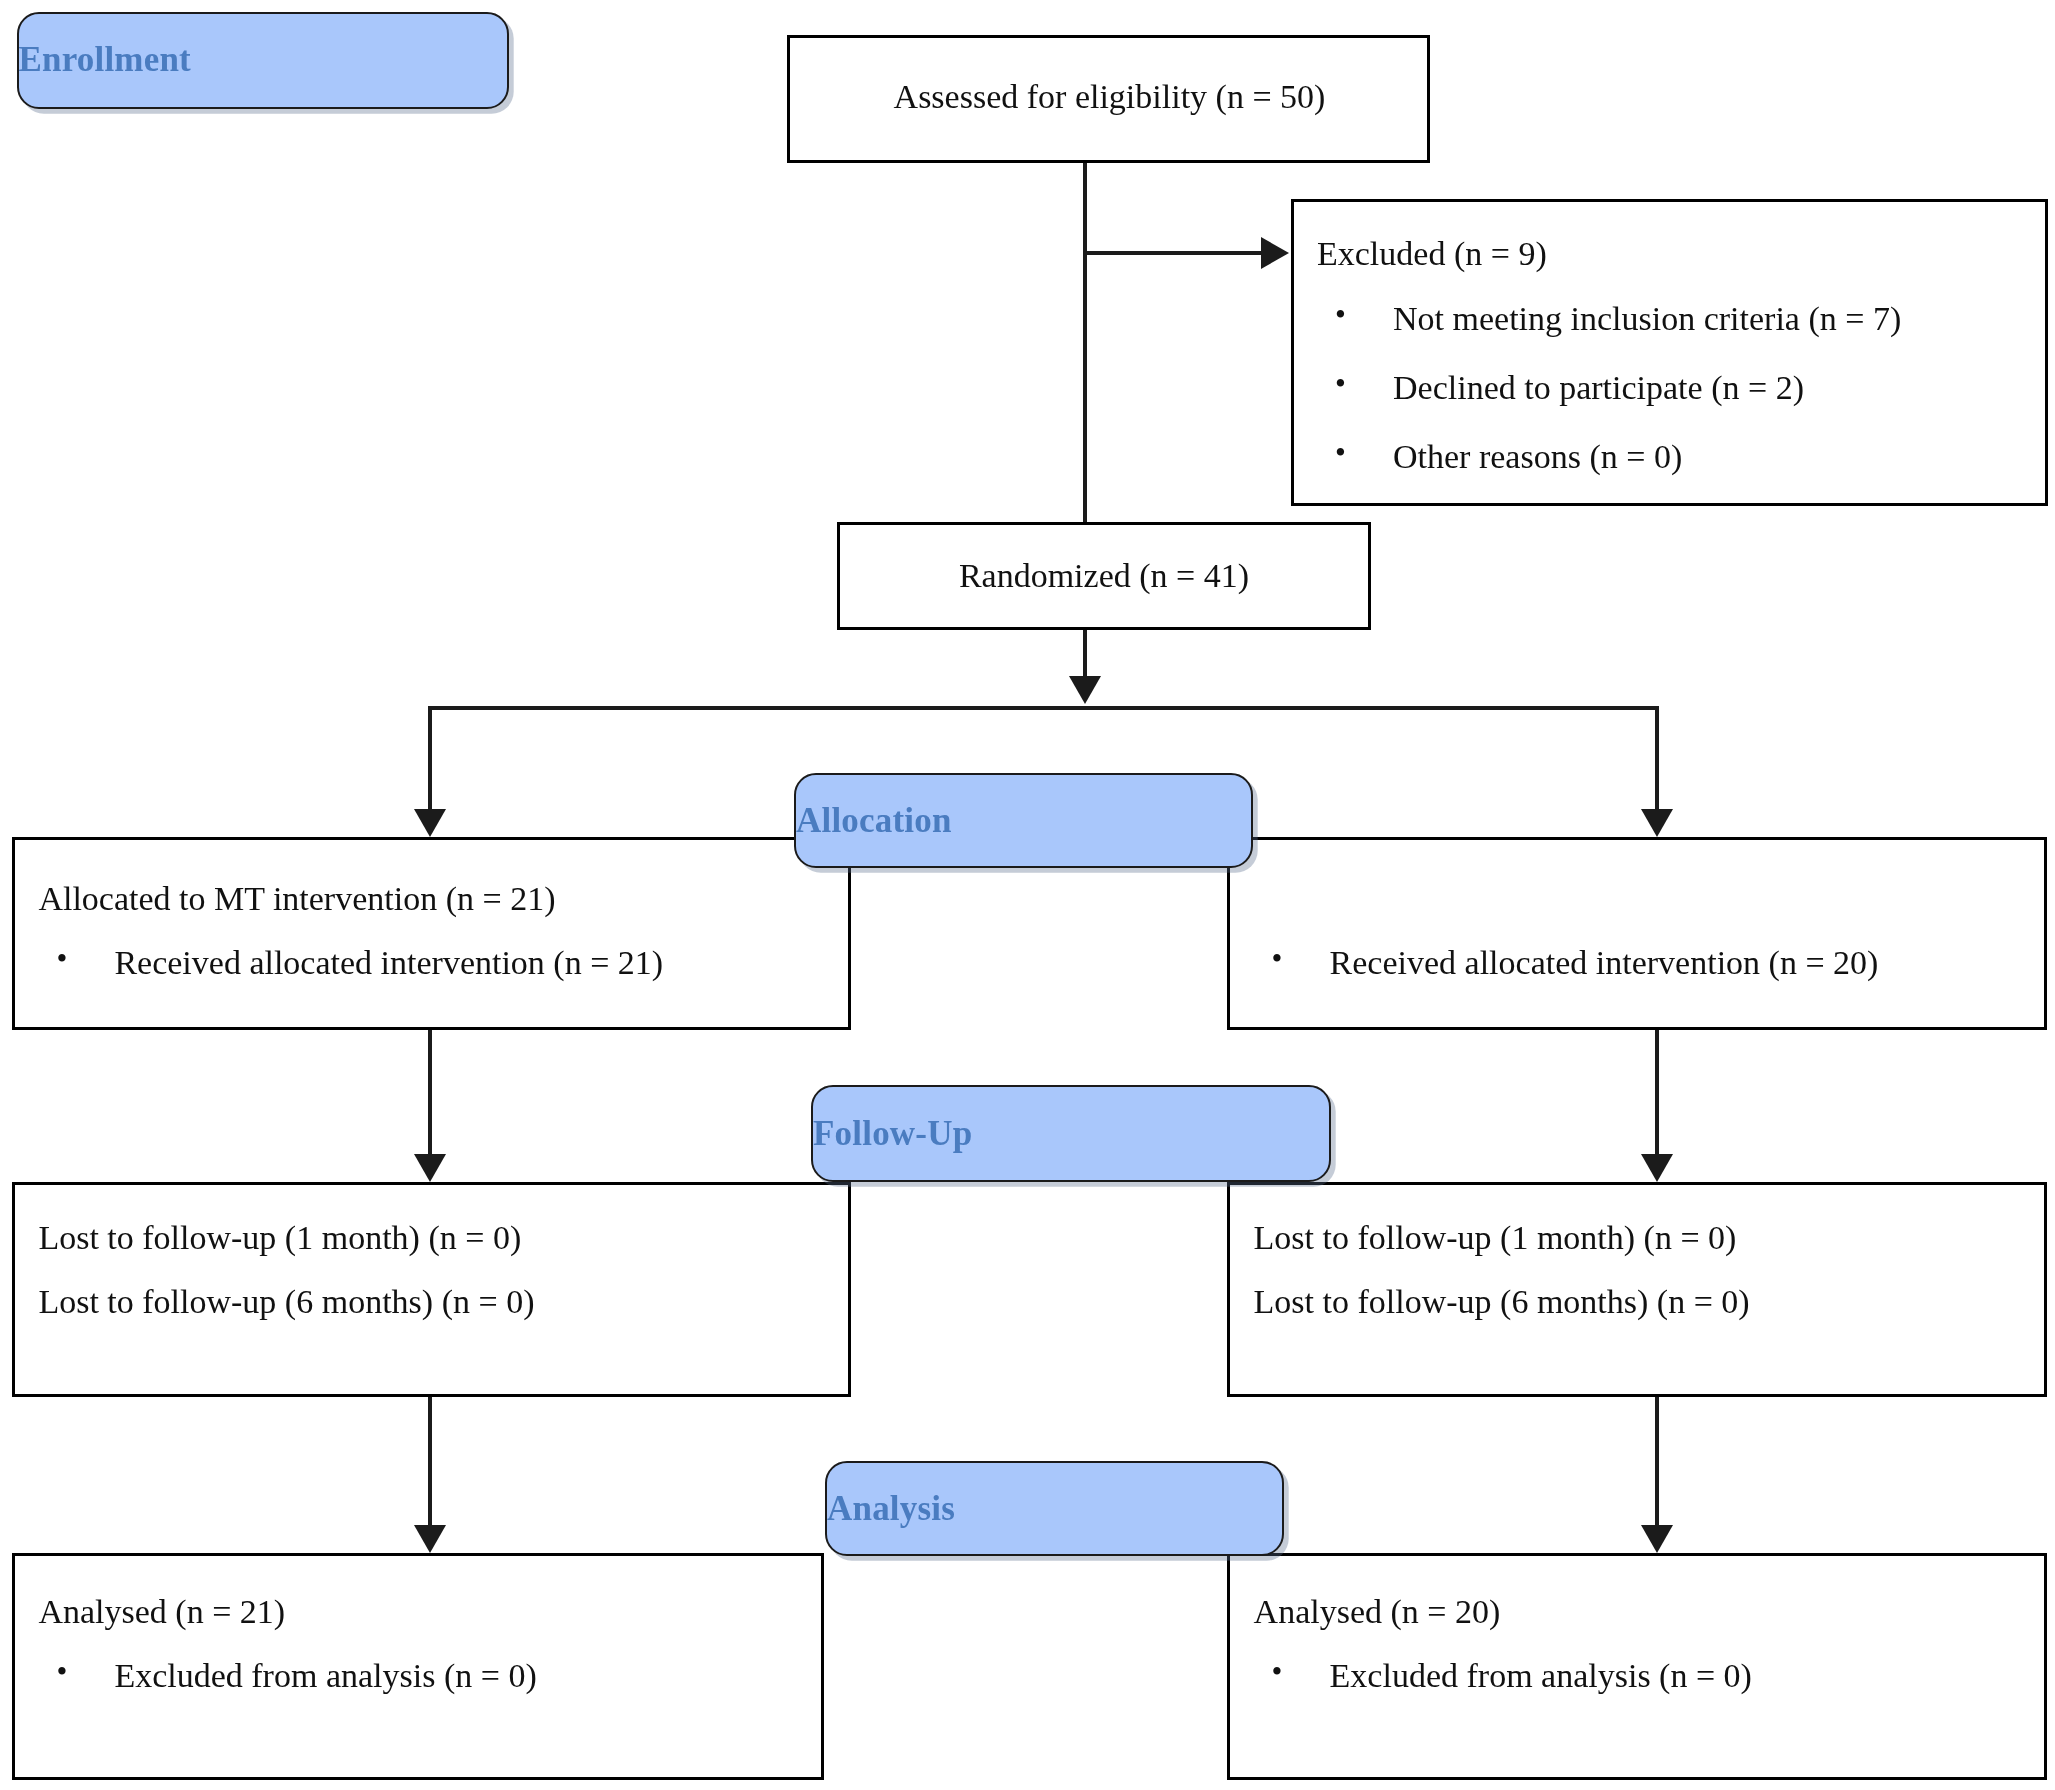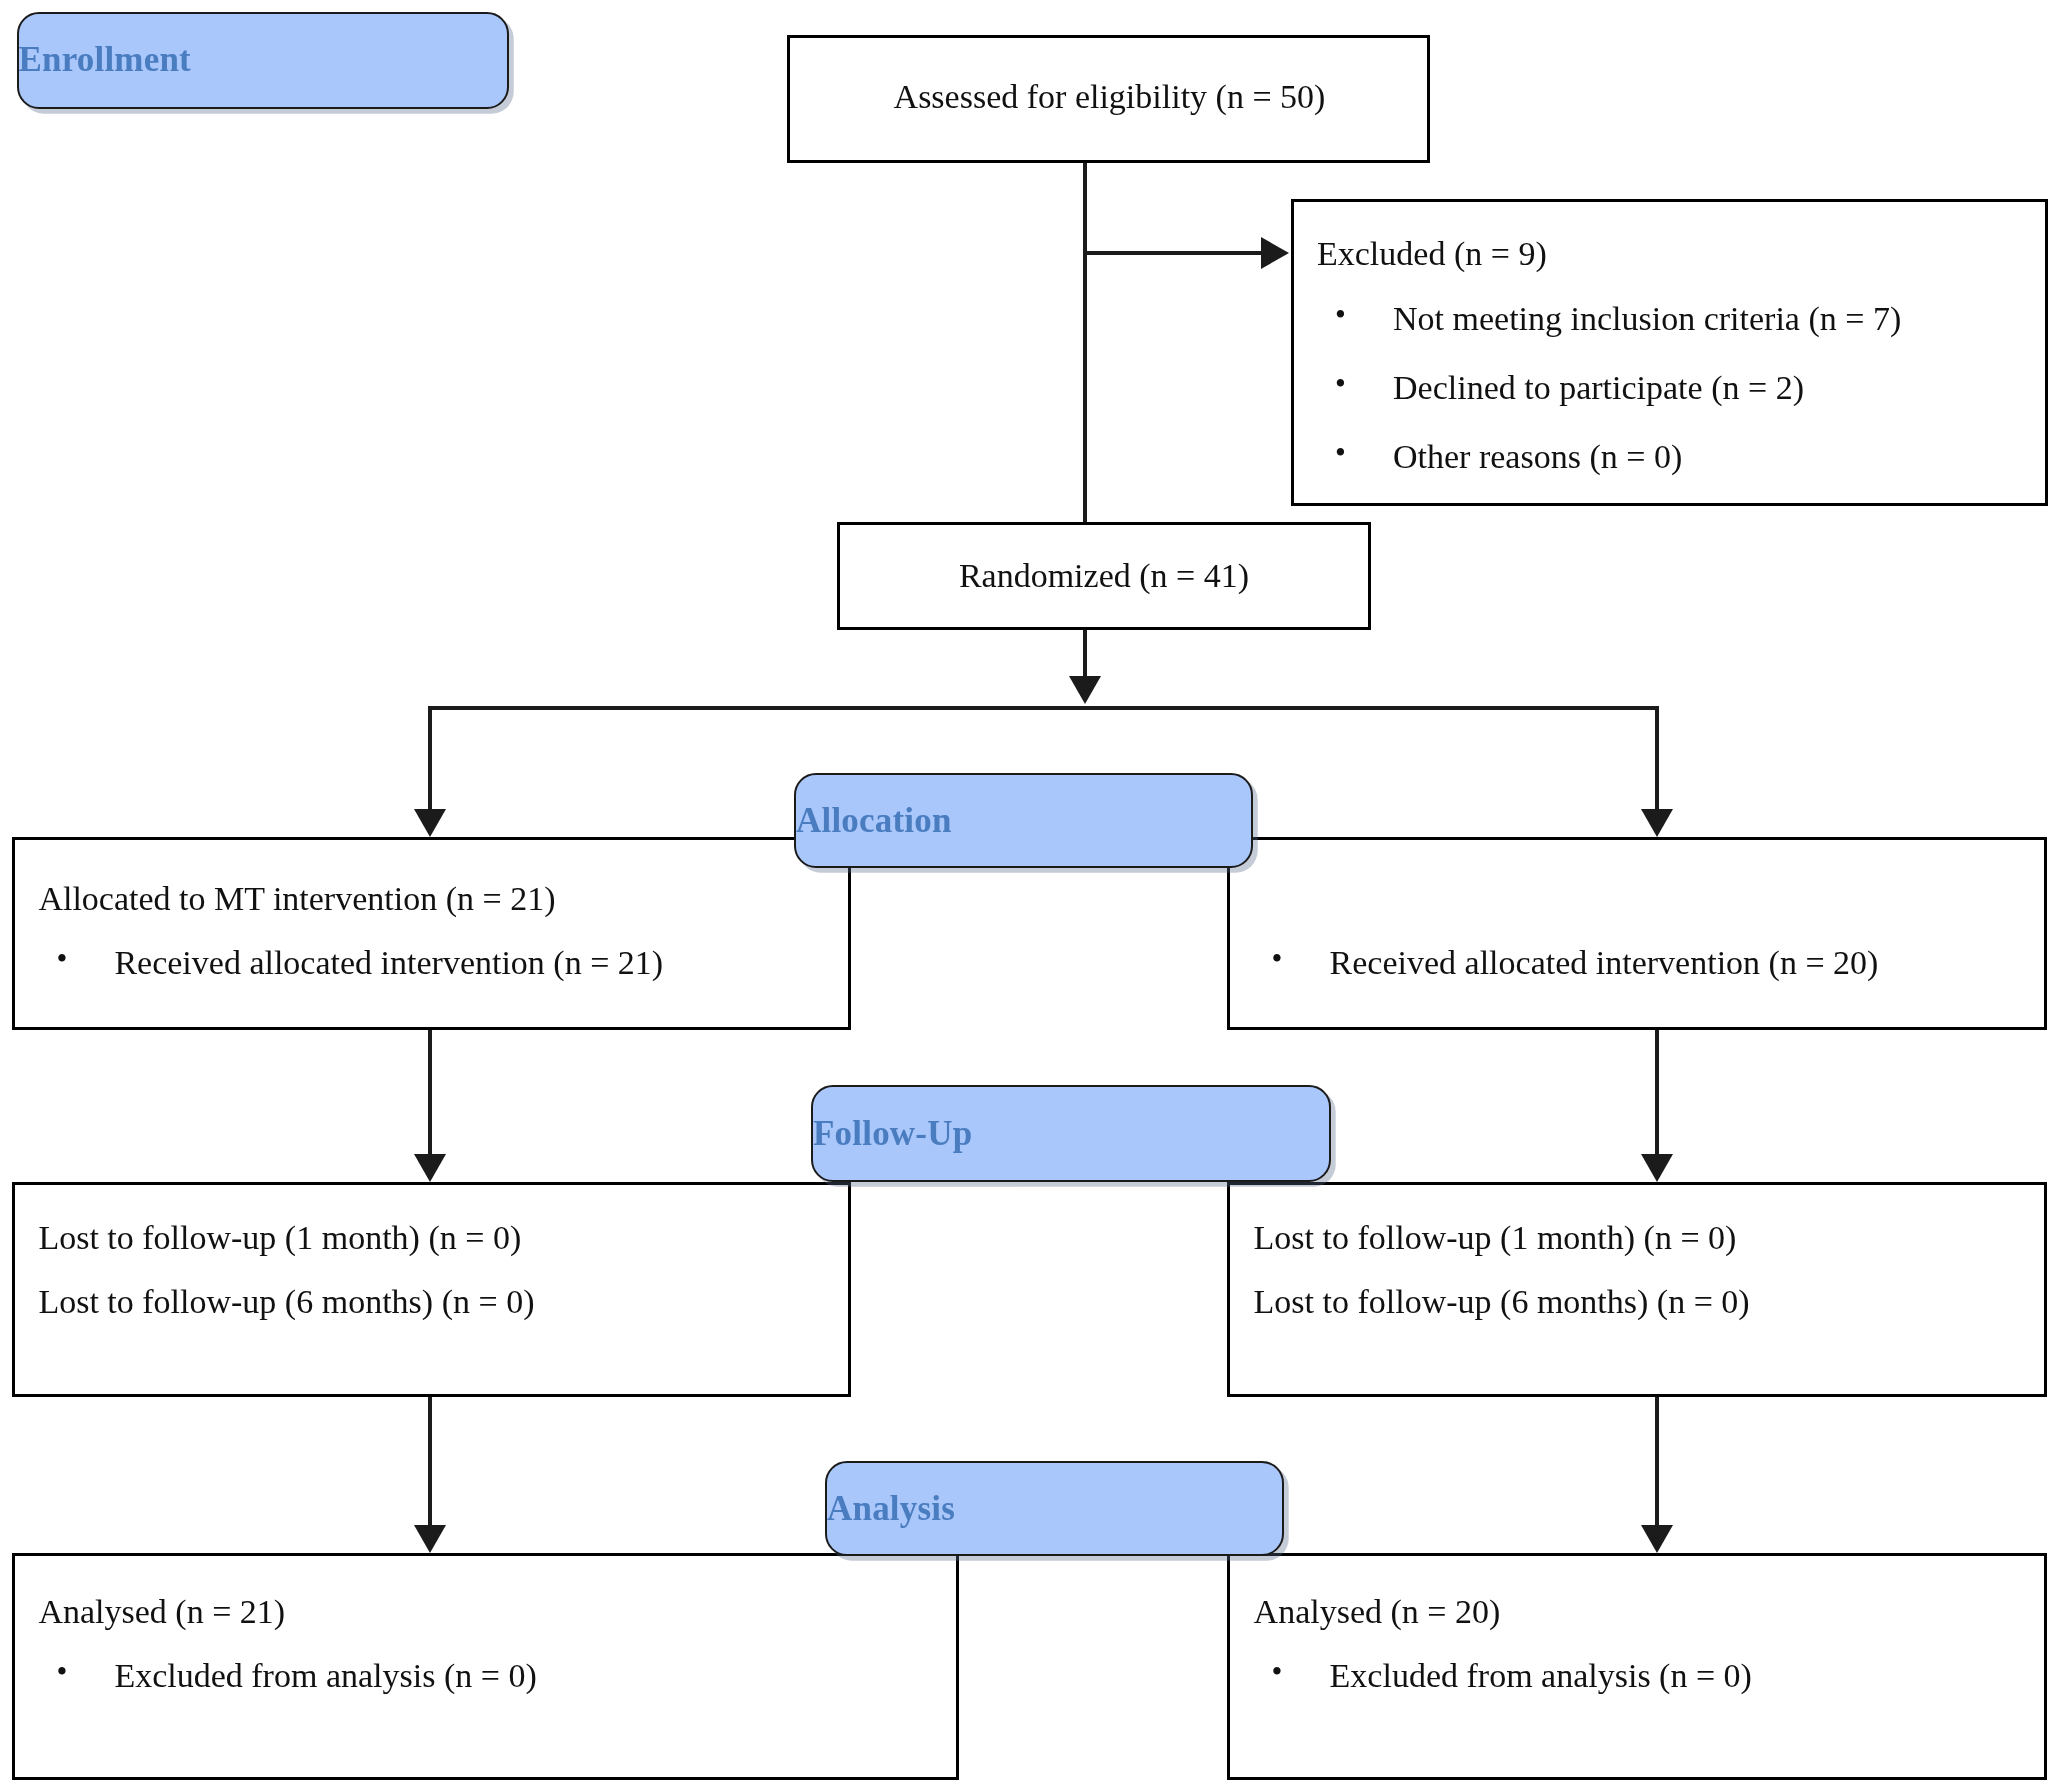--- a/index.html
+++ b/index.html
@@ -104,21 +104,21 @@
 
   <div class="vline" style="left:428px;top:1397px;height:130px;"></div>
   <div class="arrow-d" style="left:414px;top:1525px;"></div>
   <div class="vline" style="left:1655px;top:1397px;height:130px;"></div>
   <div class="arrow-d" style="left:1641px;top:1525px;"></div>
 
   <div class="badge" style="left:825px;top:1461px;width:459px;height:95px;">
     <span>Analysis</span>
   </div>
 
-  <div class="box" style="left:11.8px;top:1553px;width:947px;height:227px;">
+  <div class="box" style="left:11.8px;top:1553px;width:812px;height:227px;">
     <div class="txt" style="left:23.6px;top:34px;">Analysed (n = 21)</div>
     <ul class="bul" style="left:23.6px;top:98px;">
       <li>Excluded from analysis (n = 0)</li>
     </ul>
   </div>
 
   <div class="box" style="left:1227px;top:1553px;width:820px;height:227px;">
     <div class="txt" style="left:23.6px;top:34px;">Analysed (n = 20)</div>
     <ul class="bul" style="left:23.6px;top:98px;">
       <li>Excluded from analysis (n = 0)</li>

